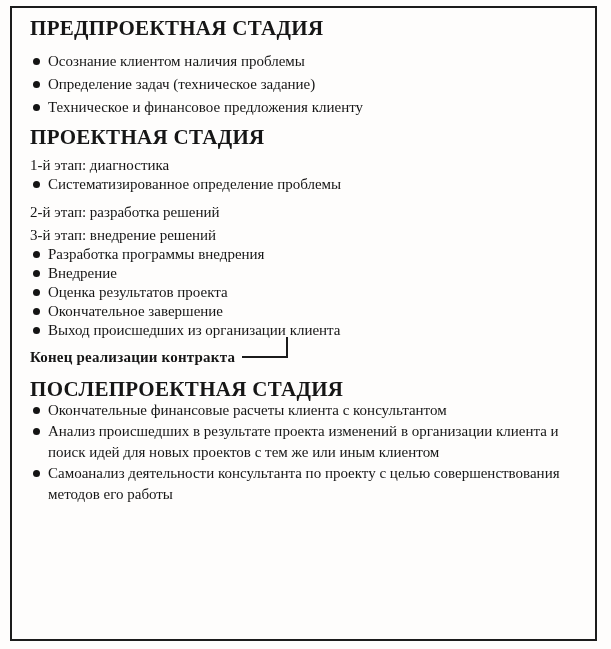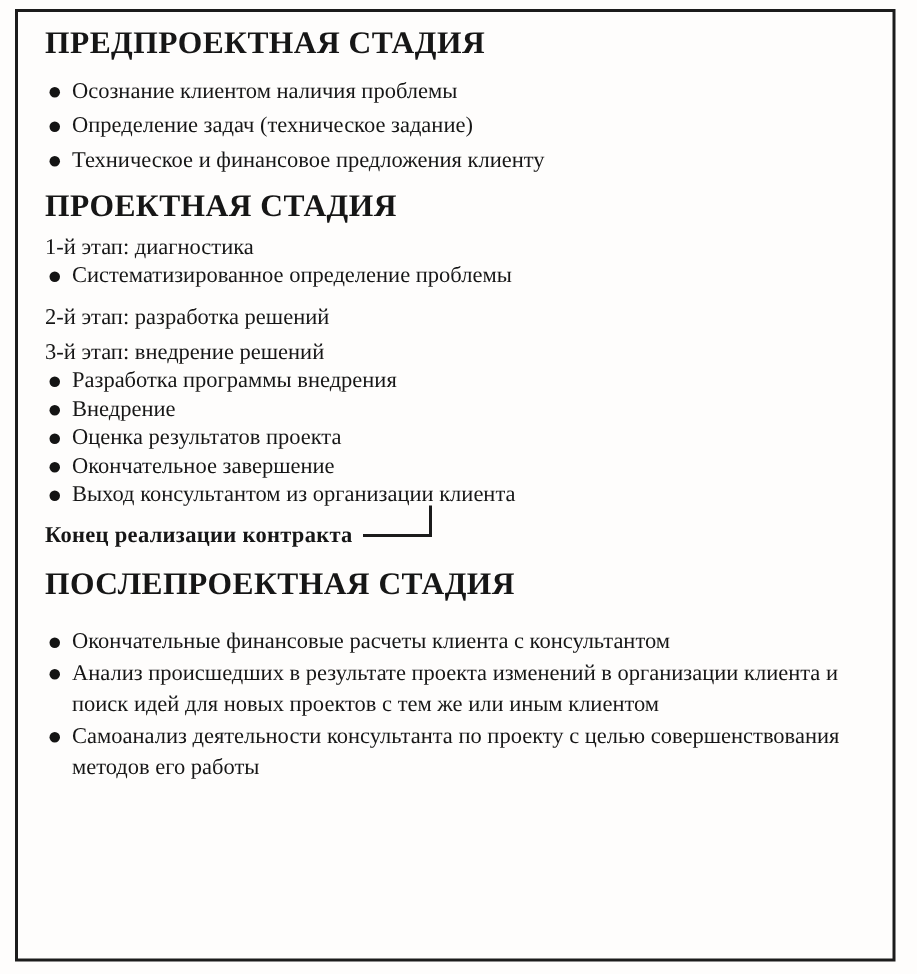--- a/index.html
+++ b/index.html
@@ -13,21 +13,21 @@
   .box{
     position:absolute;left:10px;top:6px;width:587px;height:635px;
     box-sizing:border-box;border:2px solid #1c1c1c;
     padding:12px 12px 0 18px;overflow:hidden;
   }
   h2{
     font-size:21px;line-height:16px;font-weight:700;margin:0 0 14px 0;
     letter-spacing:.3px;
   }
   .t2{margin-top:10px;margin-bottom:11px;}
-  .t3{margin-top:14px;margin-bottom:21px;}
+  .t3{margin-top:14px;margin-bottom:3px;}
   ul.blist{list-style:none;margin:0 0 0 3px;padding:0;}
   ul.blist li{display:flex;align-items:flex-start;font-size:15px;}
   .blt{flex:none;width:7px;height:7px;border-radius:50%;background:#141414;margin-right:8px;}
   .s1 li{line-height:23px;}
   .s1 .blt{margin-top:8px;}
   .s2 li{line-height:19px;}
   .s2 .blt{margin-top:6px;}
   .s3 li{line-height:21px;}
   .s3 .blt{margin-top:7px;}
   .s3 .btxt{max-width:528px;}
@@ -96,21 +96,21 @@
       <li>
           <span class="blt"></span>
           <span class="btxt">Оценка результатов проекта</span>
         </li>
       <li>
           <span class="blt"></span>
           <span class="btxt">Окончательное завершение</span>
         </li>
       <li>
           <span class="blt"></span>
-          <span class="btxt">Выход консультантом из организации клиента</span>
+          <span class="btxt">Выход происшедших из организации клиента</span>
         </li>
     </ul>
   </div>
 
   <div class="marker-row marker-end">
     <span class="marker-label">Конец реализации контракта</span>
     <span class="hook hook-up"></span>
   </div>
 
   <h2 class="t3">ПОСЛЕПРОЕКТНАЯ СТАДИЯ</h2>

